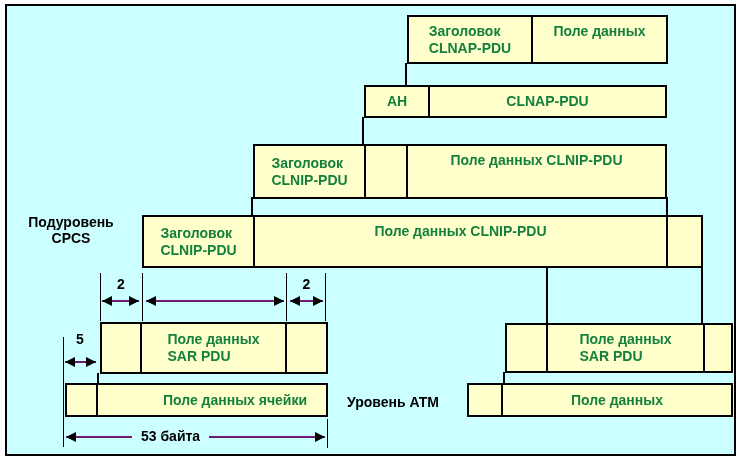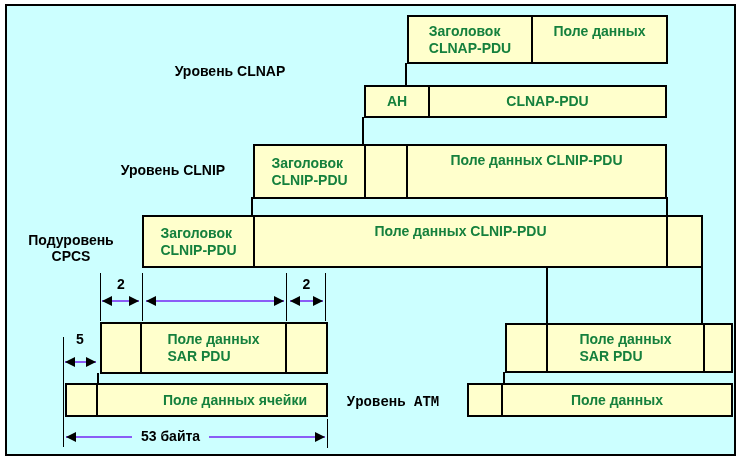--- a/index.html
+++ b/index.html
@@ -10,42 +10,40 @@
   .box { position:absolute; display:flex; background:#FFFFCC; border:2px solid #000; }
   .cell { display:flex; align-items:center; justify-content:center; text-align:left;
           white-space:pre-line; font:bold 14px/17px "Liberation Sans", sans-serif; color:#15803d; }
   .cell.div { border-right:2px solid #000; }
   .cell.pt { align-items:flex-start; padding-top:6px; }
   .grow { flex:1 1 auto; }
   .lbl { position:absolute; text-align:center; white-space:pre-line;
          font:bold 14px/16px "Liberation Sans", sans-serif; color:#000; }
   .vl { position:absolute; width:2px; background:#000; }
   .tick { position:absolute; width:1px; background:#000; }
-  .arrow { position:absolute; height:2px; background:#8b5cf6; }
+  .arrow { position:absolute; height:2px; background:#701a75; }
   .ah-l { position:absolute; left:0; top:-4px; width:0; height:0;
           border-top:5px solid transparent; border-bottom:5px solid transparent;
           border-right:10px solid #000; }
   .ah-r { position:absolute; right:0; top:-4px; width:0; height:0;
           border-top:5px solid transparent; border-bottom:5px solid transparent;
           border-left:10px solid #000; }
   .dim53 { position:absolute; left:66px; top:-8px; background:#CCFFFF; padding:0 9px;
            font:bold 14px/17px "Liberation Sans", sans-serif; color:#000; white-space:nowrap; }
 </style>
 </head>
 <body>
 
 <div class="screen">
 
   <div class="frame"></div>
 
-  <div class="lbl" style="left:160px; top:63px; width:140px;">Уровень CLNAP</div>
-  <div class="lbl" style="left:103px; top:162px; width:140px;">Уровень CLNIP</div>
-  <div class="lbl" style="left:10px; top:232px; width:122px;">Подуровень
+  <div class="lbl" style="left:10px; top:214px; width:122px;">Подуровень
 CPCS</div>
-  <div class="lbl" style="left:333px; top:394px; width:120px;font-family:Liberation Mono, monospace;">Уровень АТМ</div>
+  <div class="lbl" style="left:333px; top:394px; width:120px;">Уровень АТМ</div>
 
   <div class="box" style="left:407px; top:15px; width:261px; height:49px;">
     <div class="cell div" style="width:124px;">Заголовок
 CLNAP-PDU</div>
     <div class="cell pt grow">Поле данных</div>
   </div>
 
   <div class="box" style="left:364px; top:85px; width:303px; height:33px;">
     <div class="cell div" style="width:64px;">AH</div>
     <div class="cell grow">CLNAP-PDU</div>

